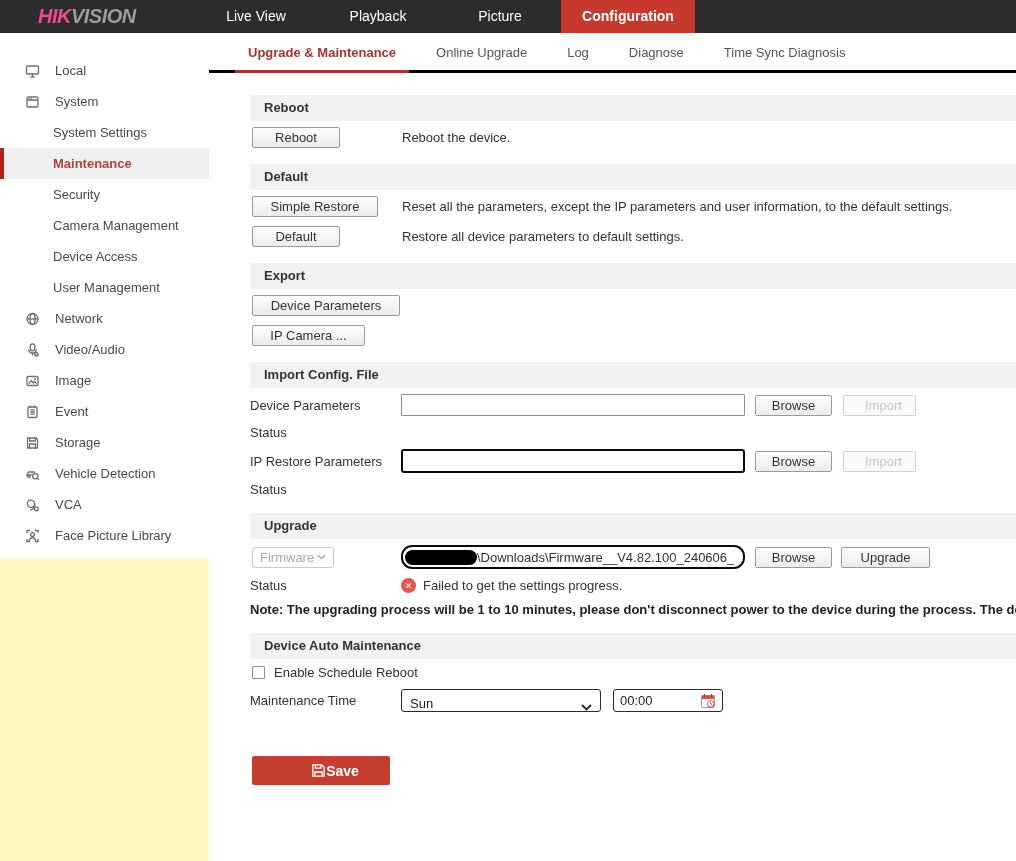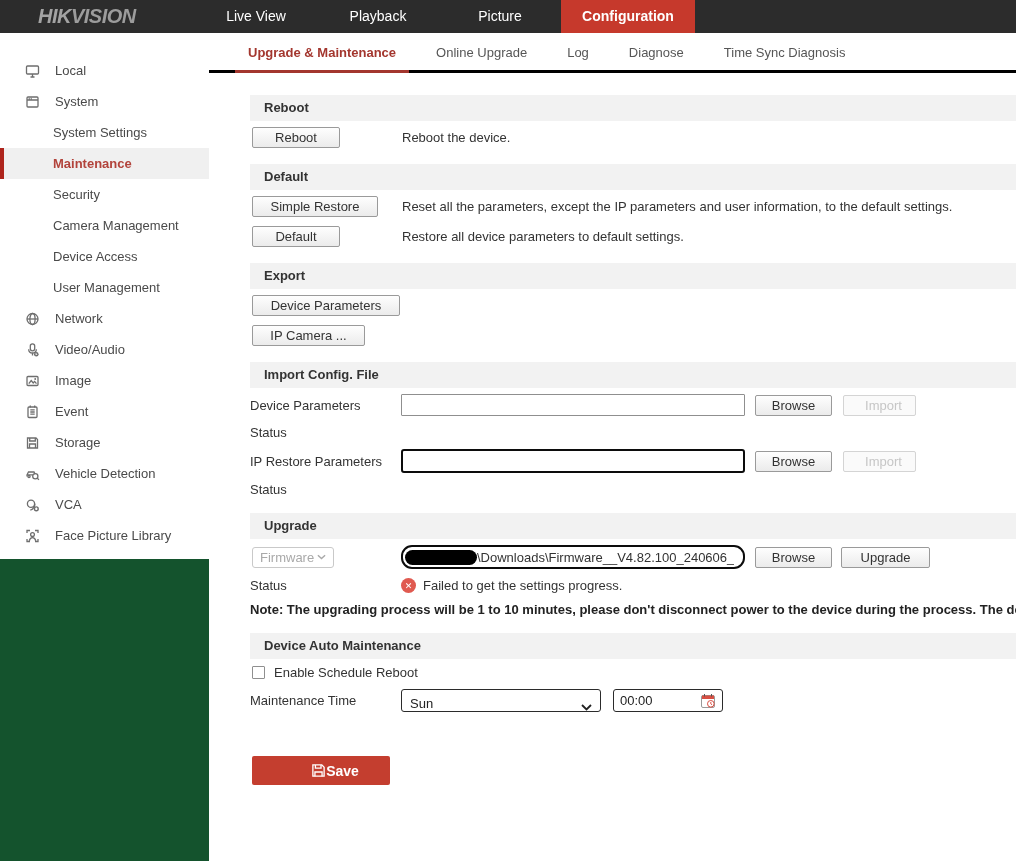--- a/index.html
+++ b/index.html
@@ -5,27 +5,27 @@
   html,body{margin:0;padding:0;}
   body{
     width:1016px;height:861px;overflow:hidden;background:#fff;
     font-family:"Liberation Sans","DejaVu Sans",sans-serif;
     -webkit-font-smoothing:antialiased;
   }
   
   .topbar{display:flex;height:33px;background:#2c2c2c;}
   .logo{width:195px;display:flex;align-items:center;padding-left:38px;box-sizing:border-box;
         font-style:italic;font-weight:bold;font-size:20px;letter-spacing:-0.5px;}
-  .logo .hik{color:#a3a3a3;}
+  .logo .hik{color:#ec4899;}
   .logo .vision{color:#9c9c9c;}
   .nav-item{width:122px;line-height:33px;text-align:center;color:#fff;font-size:14px;cursor:pointer;}
   .nav-item.active{width:134px;background:#c6392c;font-weight:bold;}
   
   .page{display:flex;height:828px;}
-  .sidebar{width:209px;flex:0 0 209px;background:#14532d;display:flex;flex-direction:column;}
+  .sidebar{width:209px;flex:0 0 209px;background:#fef9c3;display:flex;flex-direction:column;}
   .menu{background:#fff;padding:22px 0 8px 0;}
   .side-item{height:31px;display:flex;align-items:center;font-size:13px;color:#4a4a4a;cursor:pointer;}
   .side-item .ico{width:17px;height:16px;margin-left:24px;margin-right:14px;flex:0 0 17px;display:flex;align-items:center;justify-content:center;}
   .side-item.child{padding-left:53px;}
   .side-item.active{background:#f0f0f0;border-left:4px solid #ae241c;padding-left:49px;
                     color:#b2433b;font-weight:bold;}
   .ico svg{stroke:#6e6e6e;fill:none;stroke-width:1.3;}
   .sidebar-rest{flex:1;}
   
   .main{flex:1;background:#fff;overflow:hidden;position:relative;}

